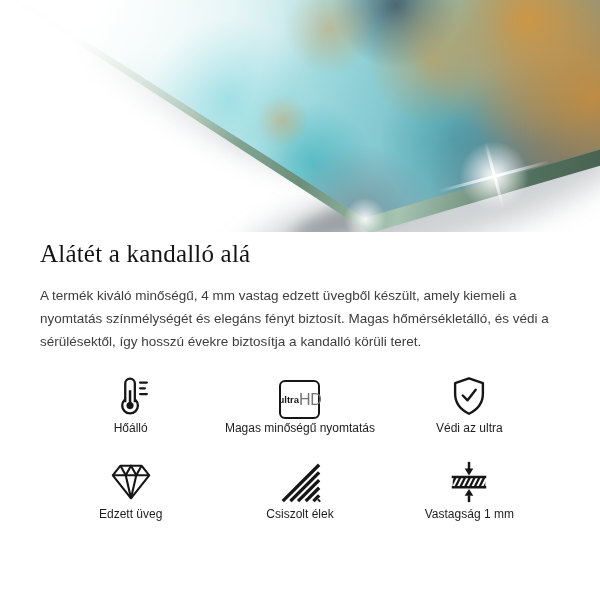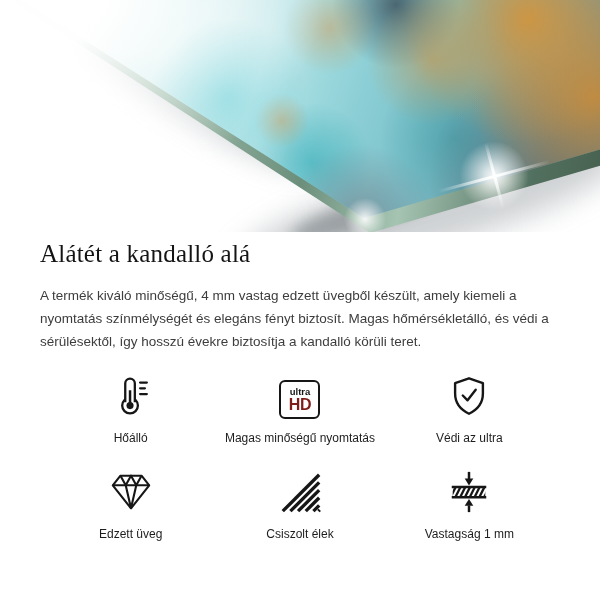--- a/index.html
+++ b/index.html
@@ -56,25 +56,25 @@
   .content{padding:0 40px;}
   .title{margin:6px 0 0 0;font-family:"Liberation Serif",serif;font-weight:500;
          font-size:25px;line-height:32px;color:#141414;letter-spacing:0.2px;}
   .desc{margin:14px 0 0 0;max-width:528px;font-size:13.5px;line-height:23px;color:#3d3d3d;}
 
   
   .features{margin:18px 6px 0 6px;padding:0;display:grid;grid-template-columns:repeat(3,1fr);
             row-gap:22px;}
   .feature{display:flex;flex-direction:column;align-items:center;text-align:center;}
   .icon-wrap{height:48px;display:flex;align-items:flex-end;justify-content:center;color:#161616;}
-  .feature-label{margin-top:12px;font-size:12px;line-height:14px;color:#1d1d1d;}
+  .feature-label{margin-top:2px;font-size:12px;line-height:14px;color:#1d1d1d;}
   .uhd-box{width:37px;height:35px;border:2.6px solid #161616;border-radius:6px;
-           display:flex;flex-direction:column;align-items:center;justify-content:center;}
+           display:flex;align-items:center;justify-content:center;}
   .uhd-top{font-size:9.5px;font-weight:700;line-height:10px;color:#161616;}
-  .uhd-bottom{font-size:16px;font-weight:700;line-height:15px;letter-spacing:-0.3px;color:#7f1d1d;}
+  .uhd-bottom{font-size:16px;font-weight:400;line-height:15px;letter-spacing:-0.3px;color:#737373;}
   svg{display:block;}
 </style>
 </head>
 <body>
 
 <div class="page">
 
   <div class="hero">
     <div class="shadow shadow-left"></div>
     <div class="shadow shadow-main"></div>

